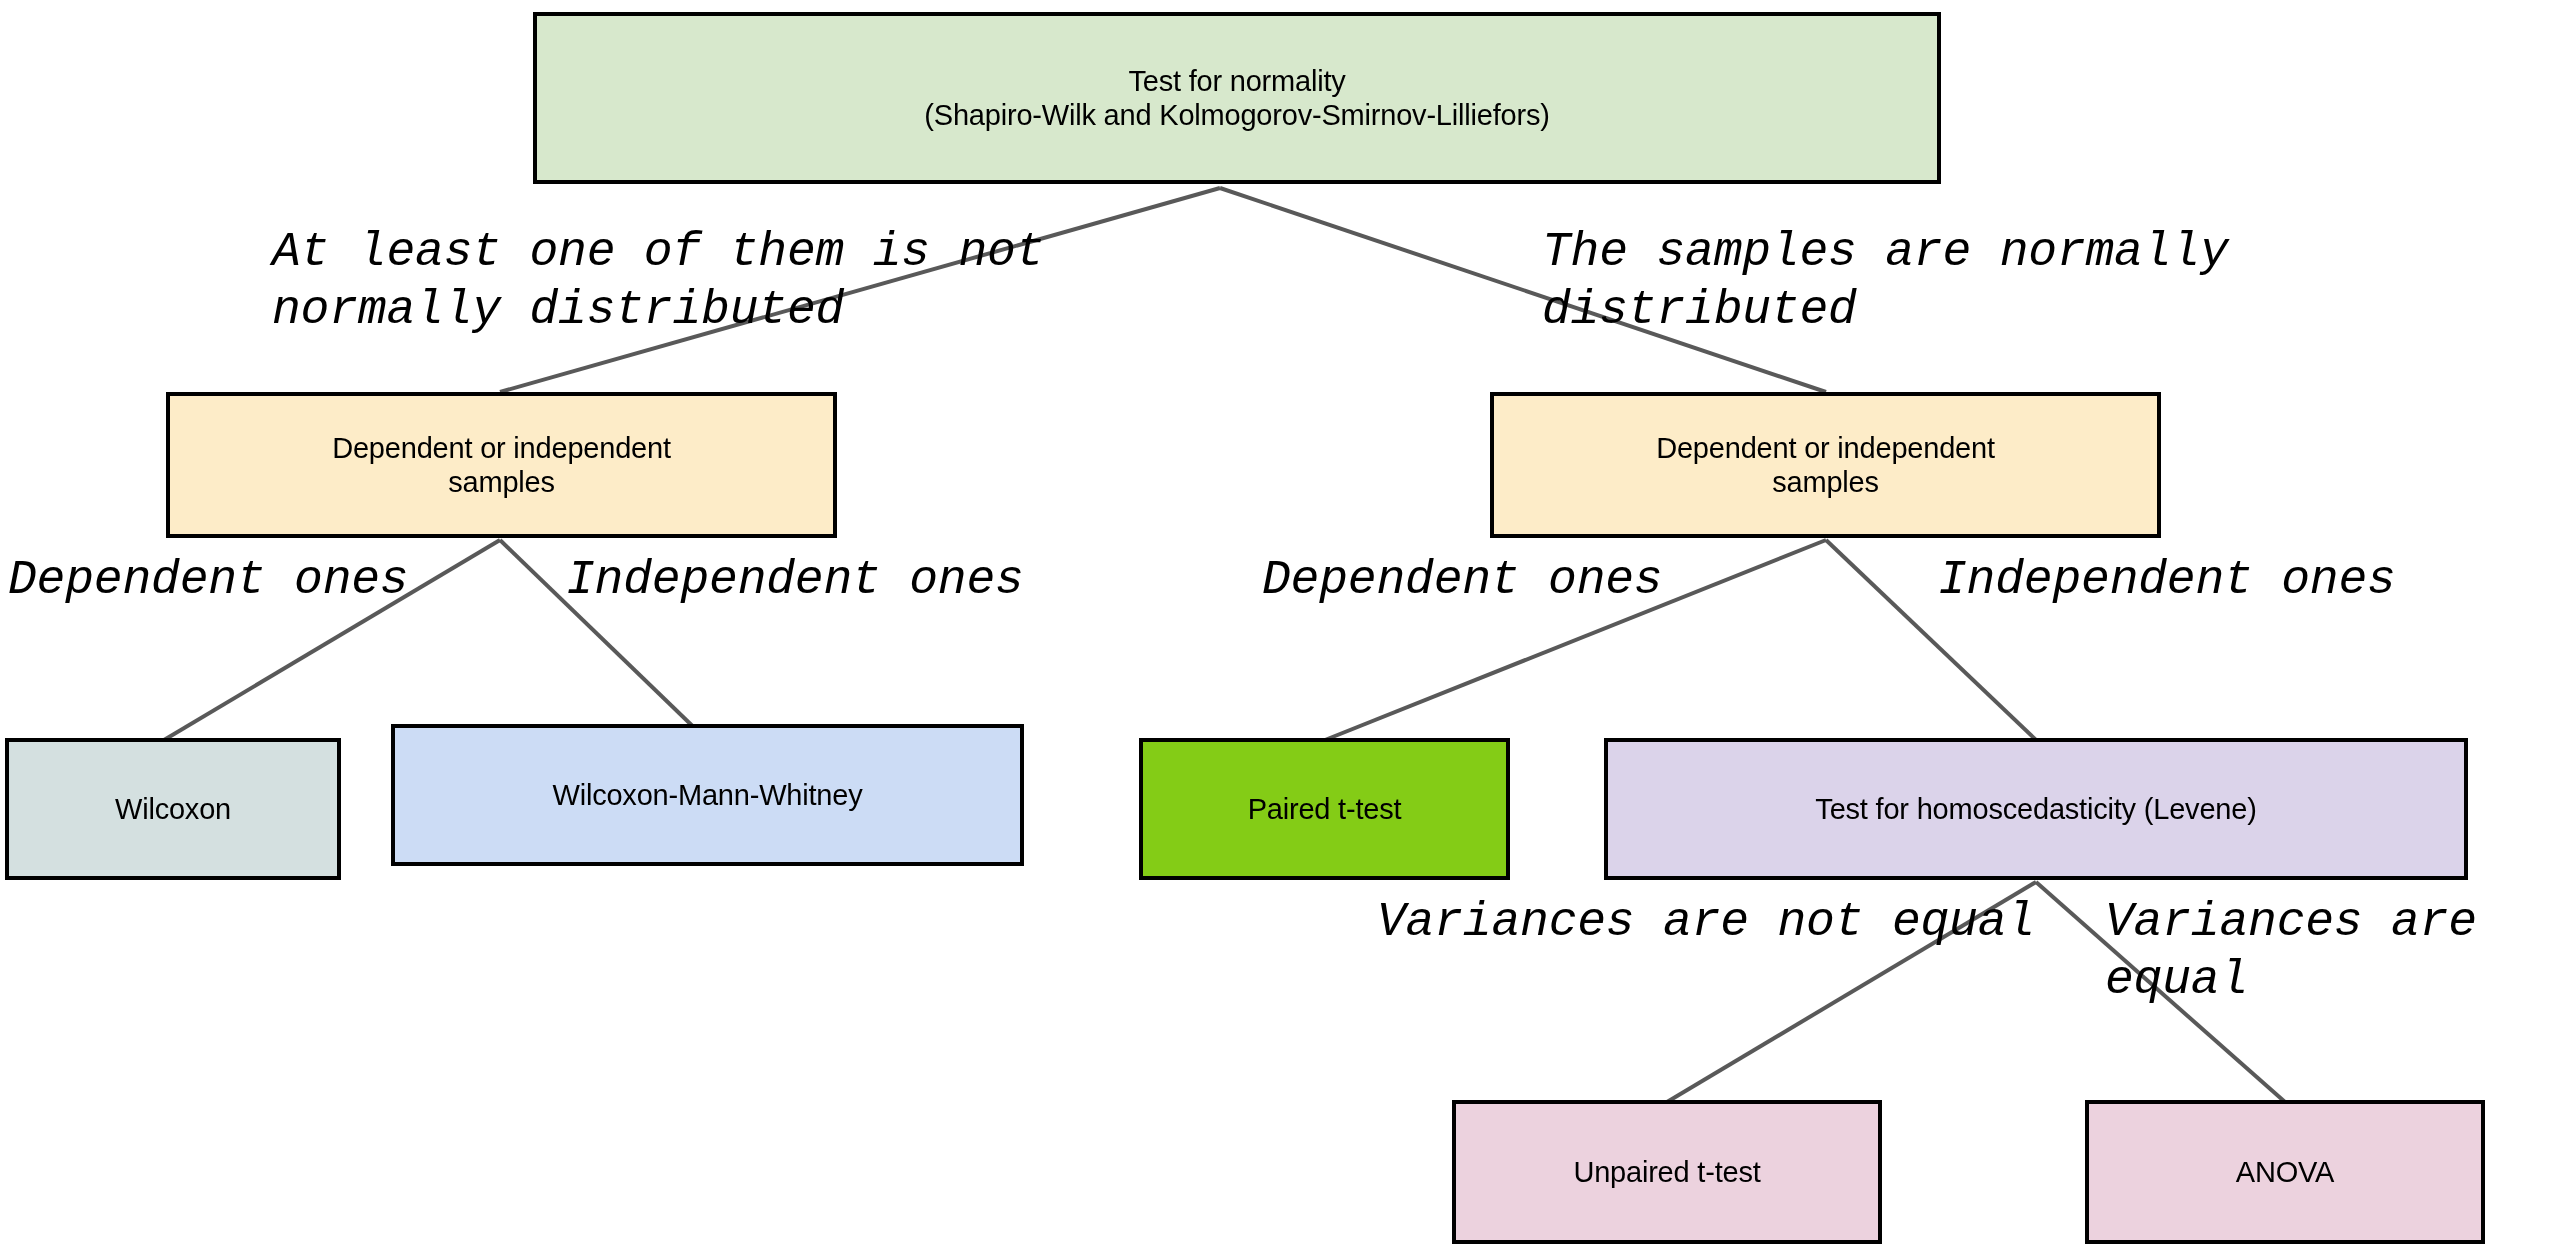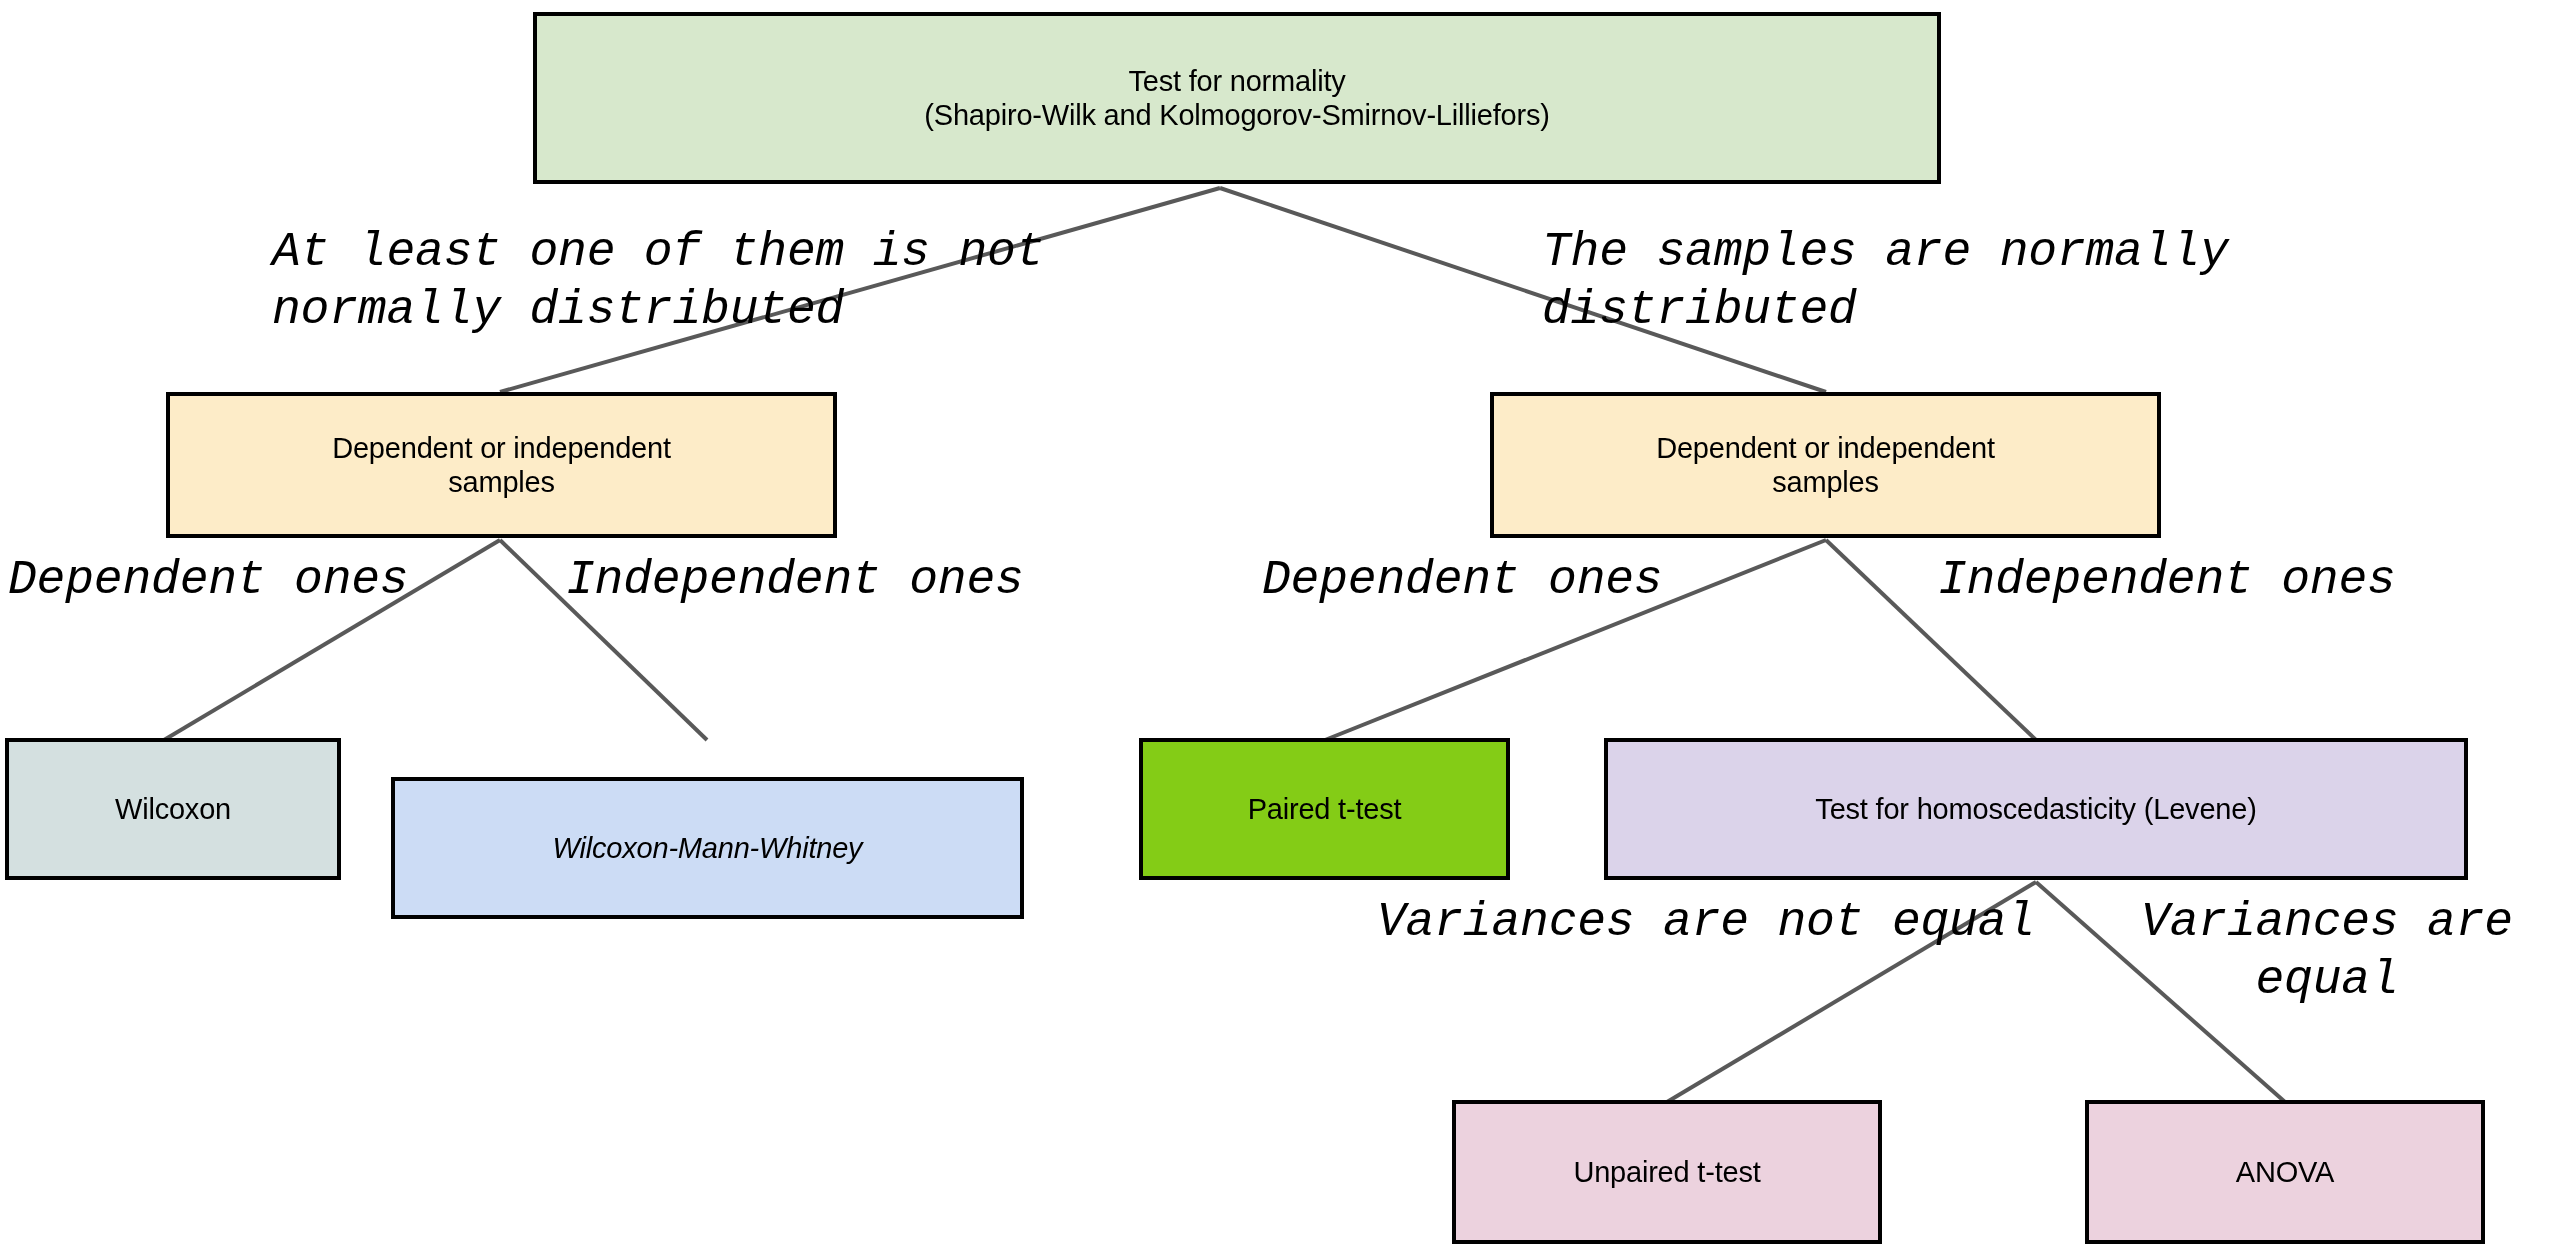--- a/index.html
+++ b/index.html
@@ -66,31 +66,31 @@
   </svg>
 
   <div id="nodes-layer">
       <div class="node-box" style="left: 533px; top: 12px; width: 1408px; height: 172px; background: rgb(215, 232, 204); border-color: rgb(0, 0, 0);">Test for normality
 (Shapiro-Wilk and Kolmogorov-Smirnov-Lilliefors)</div>
       <div class="node-box" style="left: 166px; top: 392px; width: 671px; height: 146px; background: rgb(253, 236, 200); border-color: rgb(0, 0, 0);">Dependent or independent
 samples</div>
       <div class="node-box" style="left: 1490px; top: 392px; width: 671px; height: 146px; background: rgb(253, 236, 200); border-color: rgb(0, 0, 0);">Dependent or independent
 samples</div>
       <div class="node-box" style="left: 5px; top: 738px; width: 336px; height: 142px; background: rgb(212, 224, 224); border-color: rgb(0, 0, 0);">Wilcoxon</div>
-      <div class="node-box" style="left: 391px; top: 777px; width: 633px; height: 142px; background: rgb(204, 220, 245); border-color: rgb(0, 0, 0); font-style: italic;">Wilcoxon-Mann-Whitney</div>
+      <div class="node-box" style="left: 391px; top: 724px; width: 633px; height: 142px; background: rgb(204, 220, 245); border-color: rgb(0, 0, 0);">Wilcoxon-Mann-Whitney</div>
       <div class="node-box" style="left: 1139px; top: 738px; width: 371px; height: 142px; background: #84cc16; border-color: rgb(0, 0, 0);">Paired t-test</div>
       <div class="node-box" style="left: 1604px; top: 738px; width: 864px; height: 142px; background: rgb(219, 211, 234); border-color: rgb(0, 0, 0);">Test for homoscedasticity (Levene)</div>
       <div class="node-box" style="left: 1452px; top: 1100px; width: 430px; height: 144px; background: rgb(236, 210, 222); border-color: rgb(0, 0, 0);">Unpaired t-test</div>
       <div class="node-box" style="left: 2085px; top: 1100px; width: 400px; height: 144px; background: rgb(236, 210, 222); border-color: rgb(0, 0, 0);">ANOVA</div>
     </div>
   <div id="labels-layer">
       <div class="edge-label" style="left: 272px; top: 224px; text-align: left;">At least one of them is not
 normally distributed</div>
       <div class="edge-label" style="left: 1530px; top: 224px; text-align: left; margin-left: 12px;">The samples are normally distributed</div>
       <div class="edge-label" style="left: 8px; top: 552px; text-align: left;">Dependent ones</div>
       <div class="edge-label" style="left: 566px; top: 552px; text-align: left;">Independent ones</div>
       <div class="edge-label" style="left: 1262px; top: 552px; text-align: left;">Dependent ones</div>
       <div class="edge-label" style="left: 1938px; top: 552px; text-align: left;">Independent ones</div>
       <div class="edge-label" style="left: 1377px; top: 894px; text-align: left;">Variances are not equal</div>
-      <div class="edge-label" style="left: 2105px; top: 894px; text-align: center;">Variances are equal</div>
+      <div class="edge-label" style="left: 2105px; top: 894px; text-align: left;">Variances are equal</div>
     </div>
 
 </div>
 
 </body></html>

